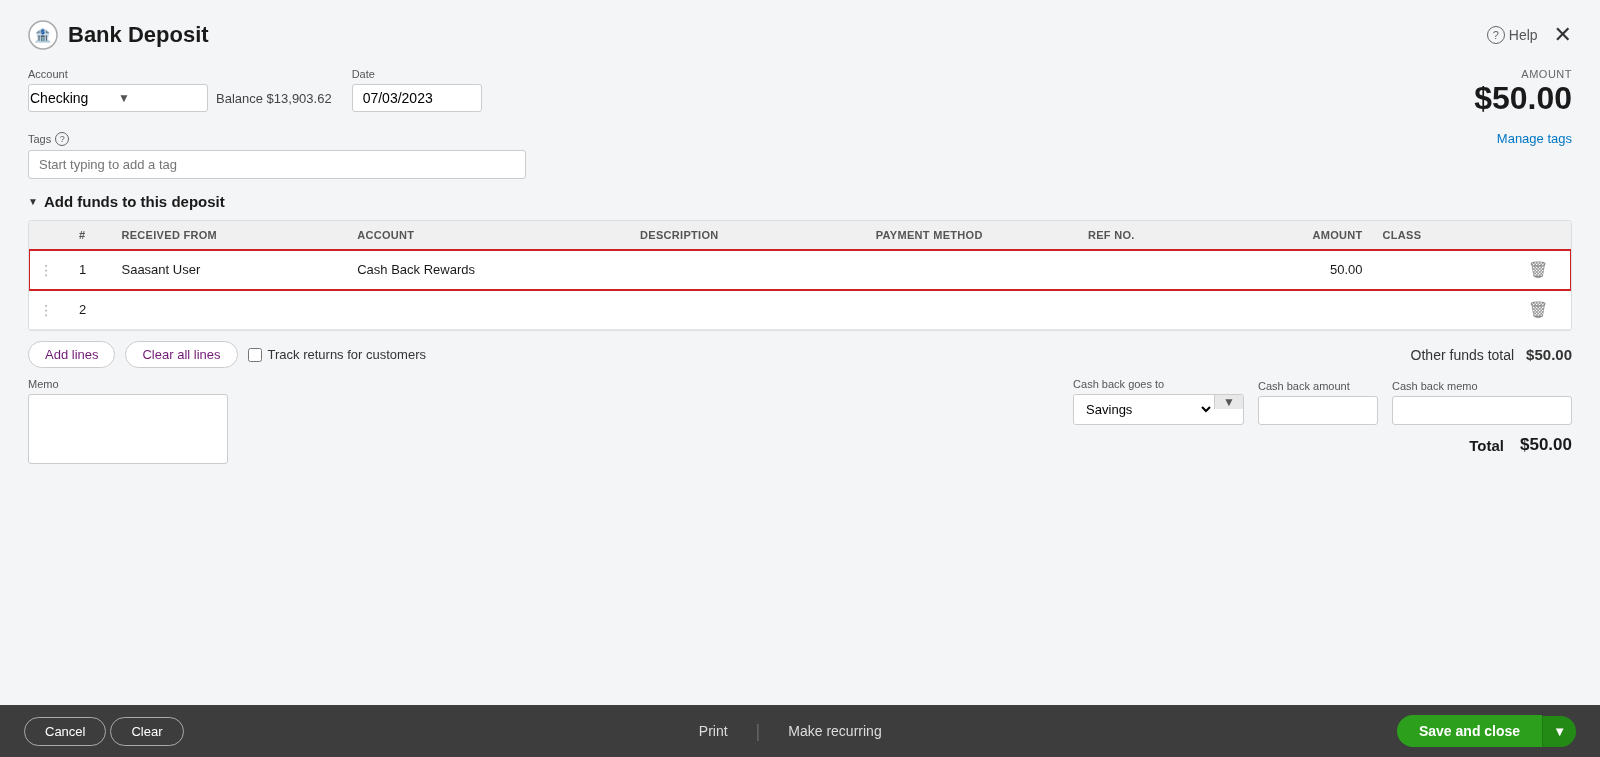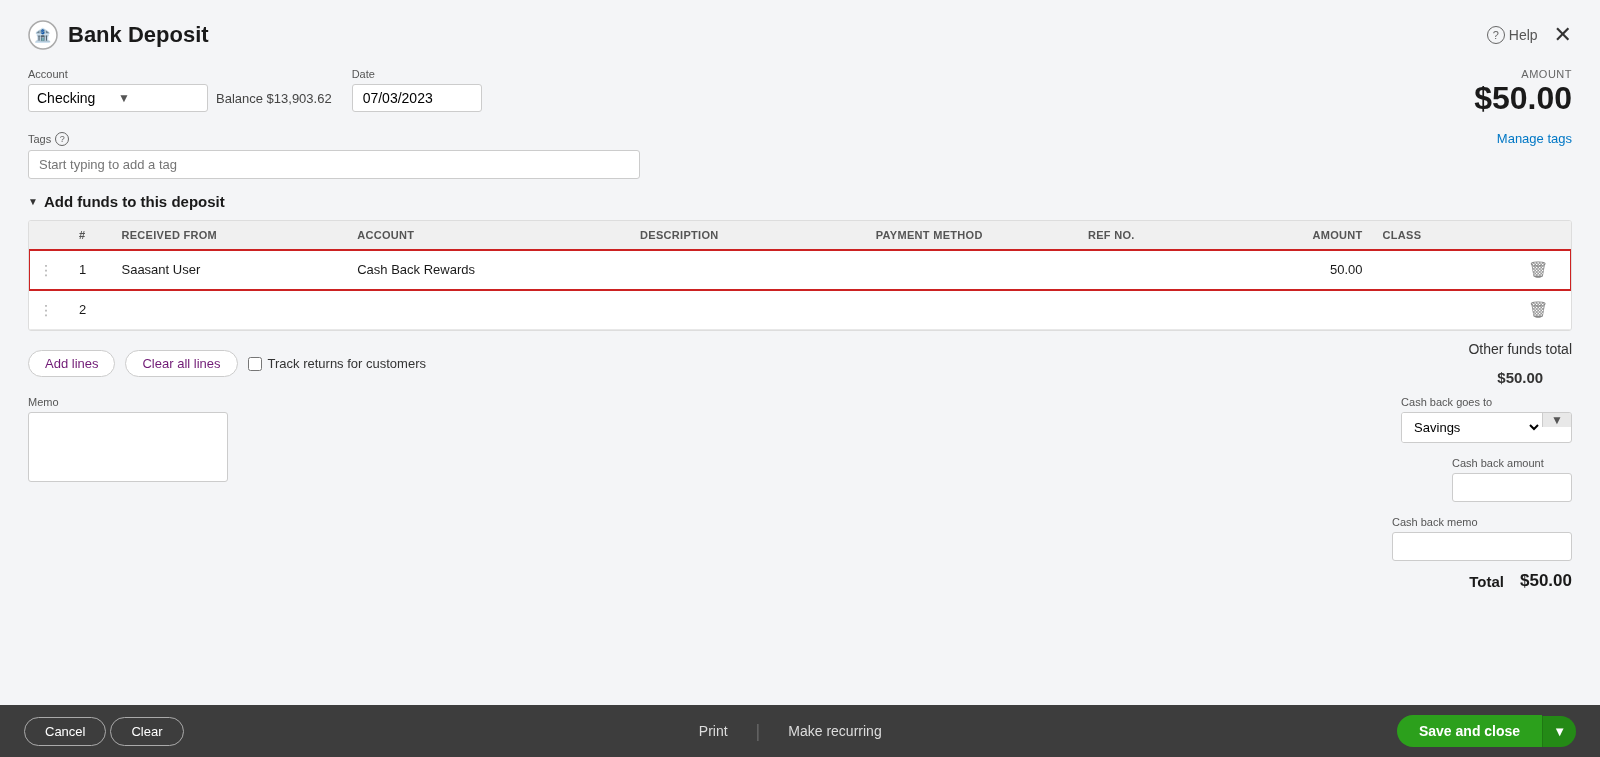--- a/index.html
+++ b/index.html
@@ -99,21 +99,21 @@
       display: flex;
       align-items: center;
       gap: 8px;
     }
     .account-select {
       display: flex;
       align-items: center;
       background: #fff;
       border: 1px solid #ccc;
       border-radius: 3px;
-      padding: 5px 8px;
+      padding: 5px 1px;
       font-size: 14px;
       width: 180px;
       cursor: pointer;
     }
     .account-select span { flex: 1; }
     .account-select .chevron {
       color: #555;
       font-size: 12px;
     }
     .balance-text {
@@ -145,21 +145,21 @@
       font-size: 11px;
       color: #555;
     }
     .manage-tags-link {
       font-size: 13px;
       color: #0077c5;
       cursor: pointer;
       text-decoration: none;
     }
     .tags-input {
-      width: 612px;
+      width: 498px;
       border: 1px solid #ccc;
       border-radius: 3px;
       padding: 6px 10px;
       font-size: 13px;
       color: #aaa;
       background: #fff;
     }
     .section-title {
       display: flex;
       align-items: center;
@@ -264,21 +264,20 @@
       border: 1px solid #ccc;
       border-radius: 3px;
       padding: 6px 8px;
       font-size: 13px;
       resize: none;
     }
     .cashback-fields {
       display: flex;
       align-items: flex-end;
       gap: 14px;
-      flex-direction: column;
     }
     .cashback-field {
       display: flex;
       flex-direction: column;
       gap: 4px;
     }
     .cashback-field label {
       font-size: 11px;
       color: #555;
     }
@@ -539,21 +538,21 @@
 
   <div style="display:flex; align-items:center; justify-content:space-between; margin-bottom:8px;">
     <div style="display:flex; align-items:center; gap:10px; flex-wrap:wrap;">
       <button class="action-btn">Add lines</button>
       <button class="action-btn">Clear all lines</button>
       <label class="track-returns">
         <input type="checkbox" style="">
         <span>Track returns for customers</span>
       </label>
     </div>
-    <div style="display:flex; align-items:center; gap:12px; font-size:14px; color:#333;flex-direction:column;">
+    <div style="display:flex; align-items:center; gap:12px; font-size:14px; color:#333;">
       <span>Other funds total</span>
       <span style="font-weight:700; font-size:15px;">$50.00</span>
     </div>
   </div>
 
   <div class="bottom-fields">
     <div class="memo-section">
       <div class="memo-label">Memo</div>
       <textarea class="memo-textarea" style=""></textarea>
     </div>

